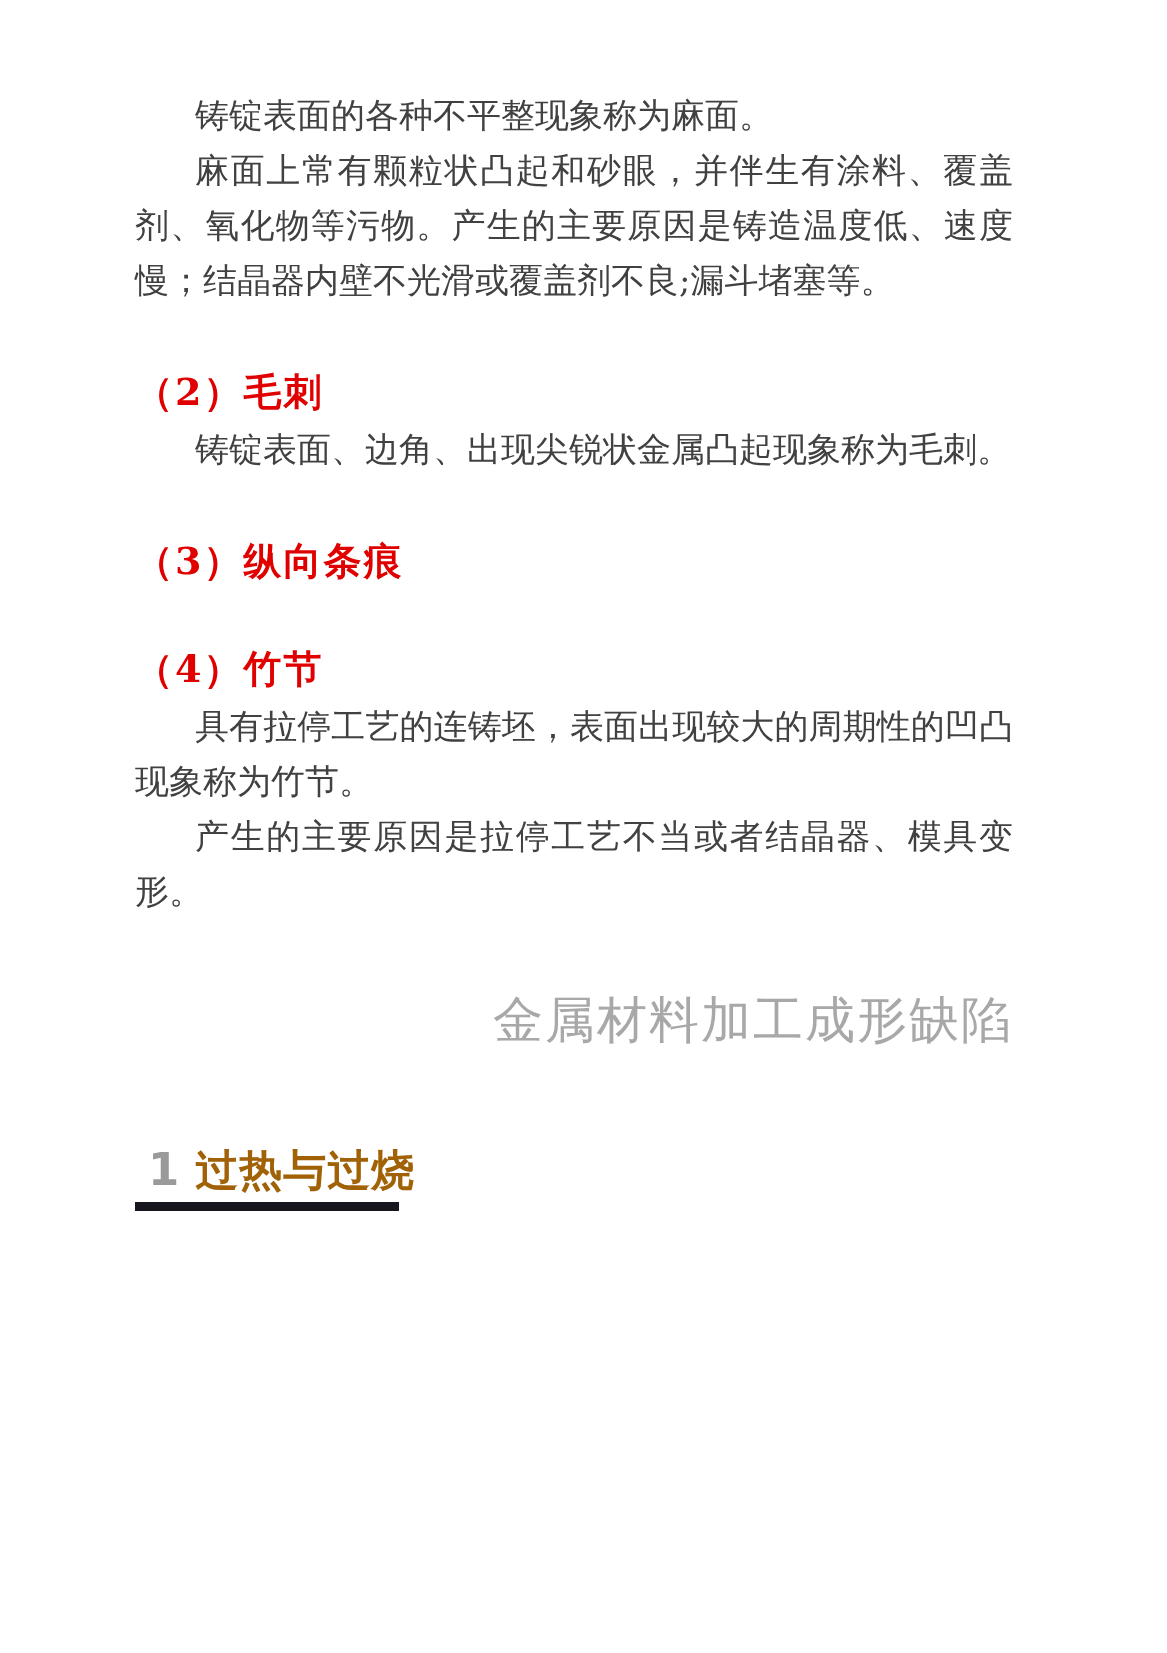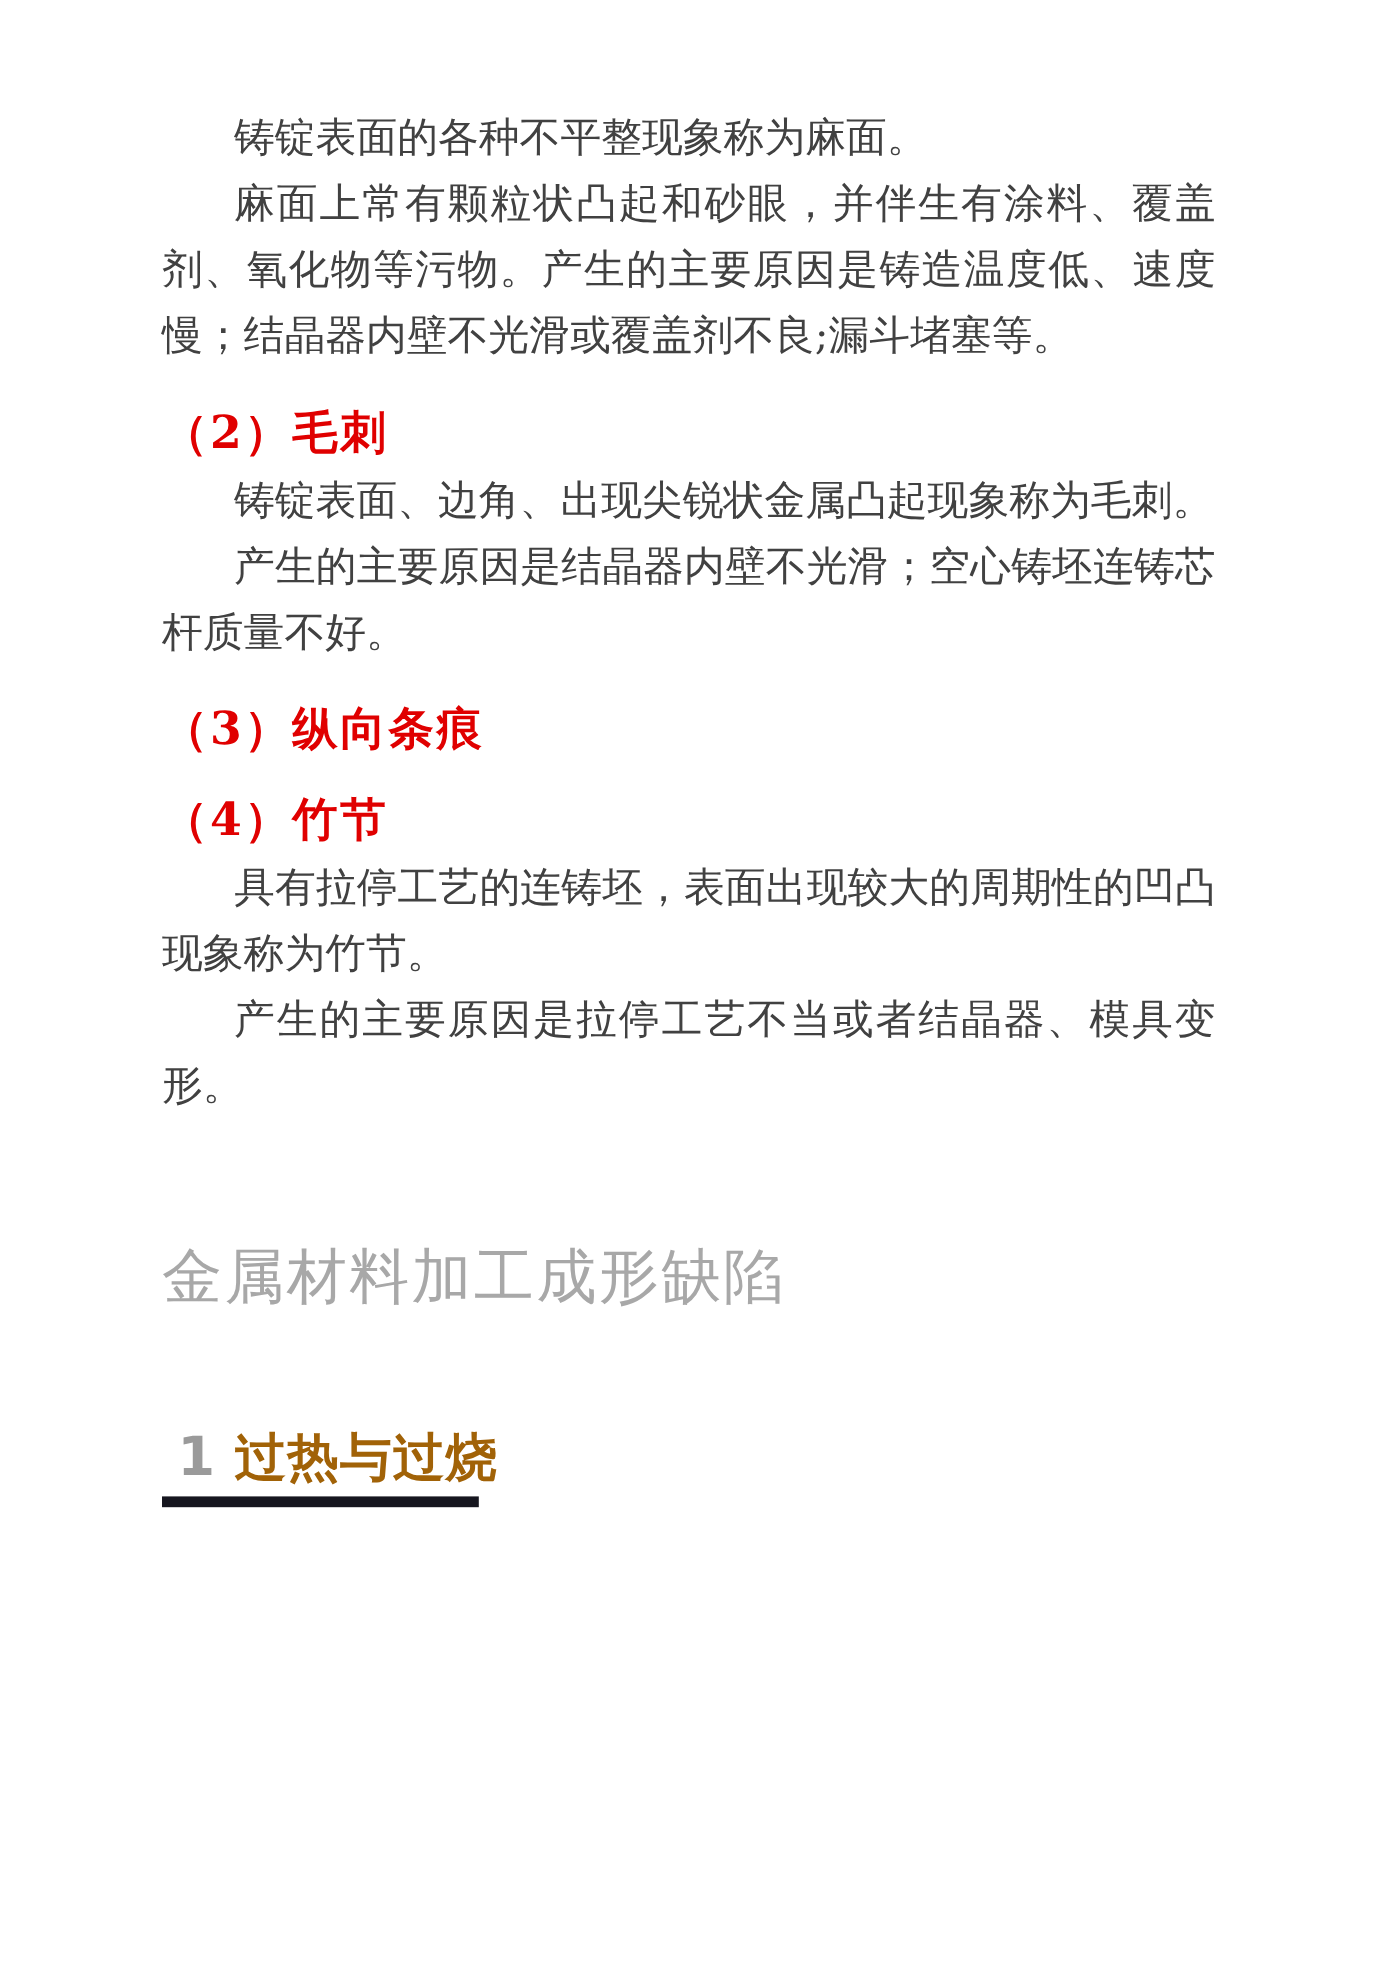--- a/index.html
+++ b/index.html
@@ -17,31 +17,31 @@
   .para {
     margin: 0;
     font-size: 34px;
     line-height: 55px;
     color: #414141;
     text-align: justify;
     text-indent: 60px;
     font-family: "DejaVu Serif", serif;
   }
   .heading {
-    margin: 28px 0 6px 0;
+    margin: 60px 0 6px 0;
     font-size: 38px;
     line-height: 48px;
     font-weight: bold;
     color: #e00000;
     letter-spacing: 2px;
     font-family: "DejaVu Serif", serif;
   }
   .watermark {
-    margin-top: 100px;
-    text-align: left;
+    margin-top: 70px;
+    text-align: right;
     font-family: "DejaVu Sans", sans-serif;
     font-size: 50px;
     line-height: 62px;
     letter-spacing: 2px;
     color: #a8a8a8;
     font-weight: 400;
   }
   .chapter-header {
     margin-top: 95px;
   }
@@ -76,21 +76,20 @@
 <body>
 
 <div class="page">
   <div class="content">
 
     <p class="para">铸锭表面的各种不平整现象称为麻面。</p>
     <p class="para">麻面上常有颗粒状凸起和砂眼，并伴生有涂料、覆盖剂、氧化物等污物。产生的主要原因是铸造温度低、速度慢；结晶器内壁不光滑或覆盖剂不良;漏斗堵塞等。</p>
 
     <div class="heading">（2）毛刺</div>
     <p class="para">铸锭表面、边角、出现尖锐状金属凸起现象称为毛刺。</p>
-    <p class="para">产生的主要原因是结晶器内壁不光滑；空心铸坯连铸芯杆质量不好。</p>
 
     <div class="heading">（3）纵向条痕</div>
 
     <div class="heading">（4）竹节</div>
     <p class="para">具有拉停工艺的连铸坯，表面出现较大的周期性的凹凸现象称为竹节。</p>
     <p class="para">产生的主要原因是拉停工艺不当或者结晶器、模具变形。</p>
 
     <div class="watermark">金属材料加工成形缺陷</div>
 
     <div class="chapter-header">

